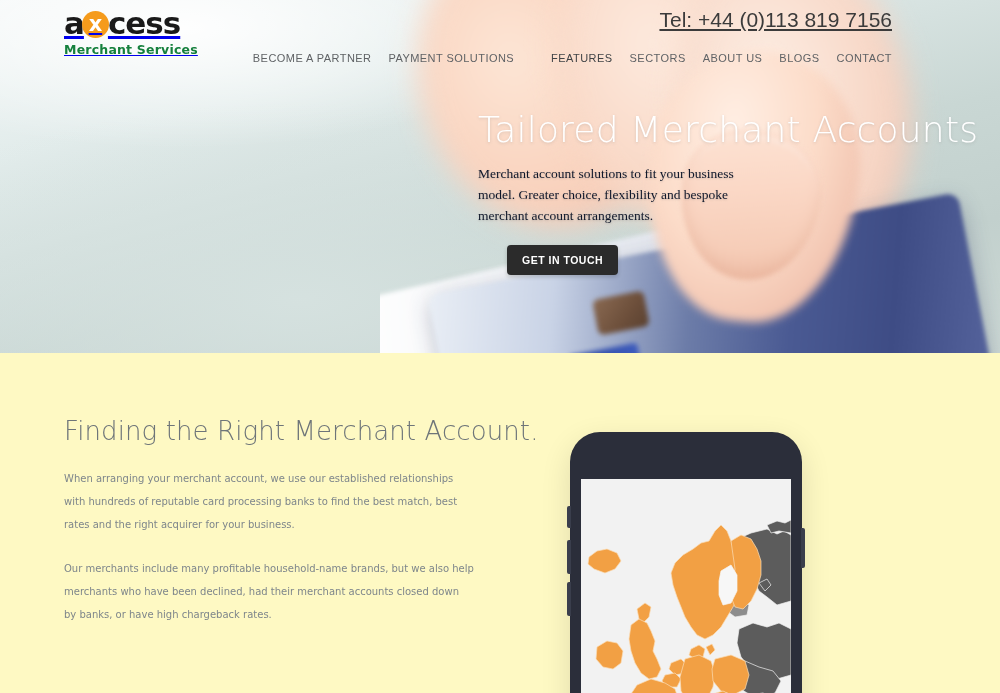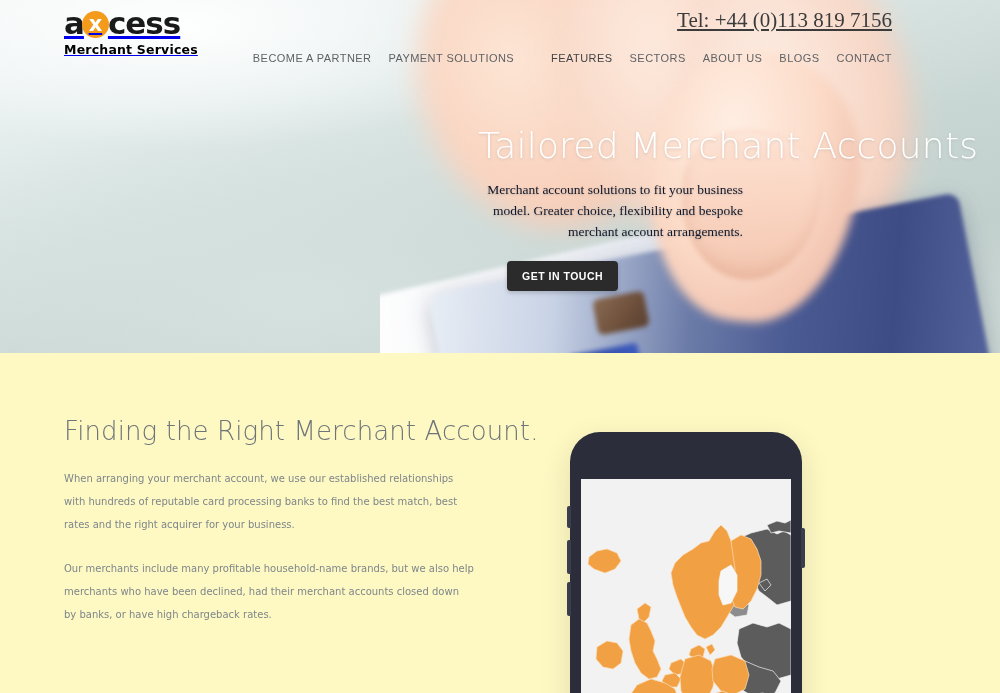--- a/index.html
+++ b/index.html
@@ -98,43 +98,43 @@
   }
   .logo-x {
     display:inline-flex; align-items:center; justify-content:center;
     width:27px; height:27px; border-radius:50%;
     background:#F59B1C; color:#ffffff;
     font-size:21px; font-weight:bold; letter-spacing:0;
     margin:0 -1px 0 -2px; position:relative; top:1px;
   }
   .logo-sub {
     font-family:"DejaVu Sans", sans-serif;
-    font-size:12.5px; font-weight:bold; color:#000000;
+    font-size:12.5px; font-weight:bold; color:#15803d;
     letter-spacing:0.2px; margin-top:17px;text-align:right;
   }
 
   .tel {
     position:absolute; right:108px; top:8px;
     font-size:21px; color:#3b3b3b; white-space:nowrap;
-    font-family:Liberation Serif, serif;
+    font-family:Liberation Sans, sans-serif;
   }
 
   .nav {
     position:absolute; right:108px; top:52px;
     display:flex; align-items:flex-start; gap:17px;
   }
   .nav a {
     font-size:11px; letter-spacing:0.45px;
     color:#5f6265; text-decoration:none; white-space:nowrap;
     text-transform:uppercase;
   }
   .nav a.active { color:#404346;margin-left:20px; }
 
   
-  .hero-content { position:absolute; left:478px; top:124px; z-index:20; width:430px;text-align:right; }
+  .hero-content { position:absolute; left:478px; top:108px; z-index:20; width:430px; }
   .hero-title {
     font-size:36px; font-weight:300; color:#ffffff; line-height:44px;
     letter-spacing:0.2px; white-space:nowrap;
     font-family:"DejaVu Sans", sans-serif;
     text-shadow:0 1px 3px rgba(120,120,120,0.25);
   }
   .hero-sub {
     margin-top:11px; width:265px;
     font-size:13.5px; line-height:21px; color:#0f172a;
     font-family:Liberation Serif, serif;

